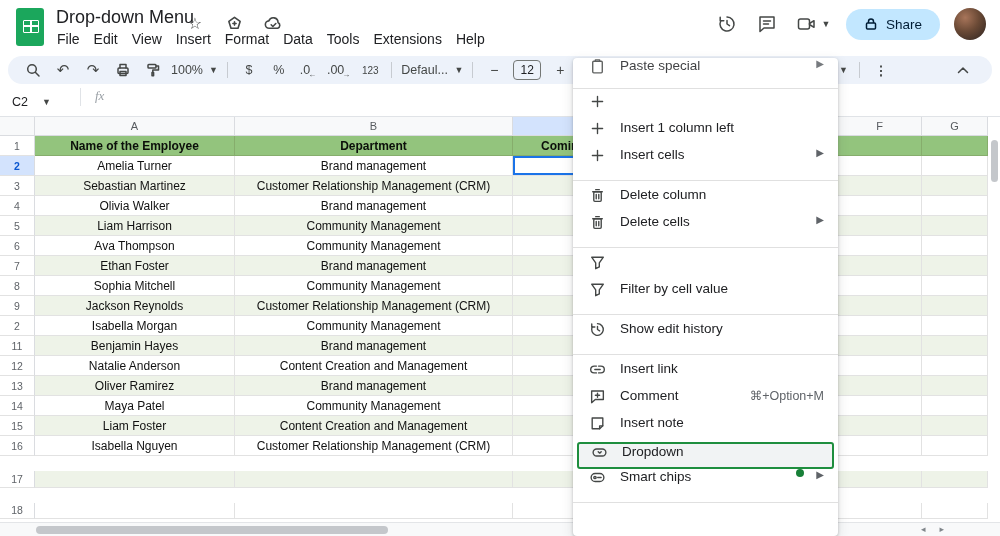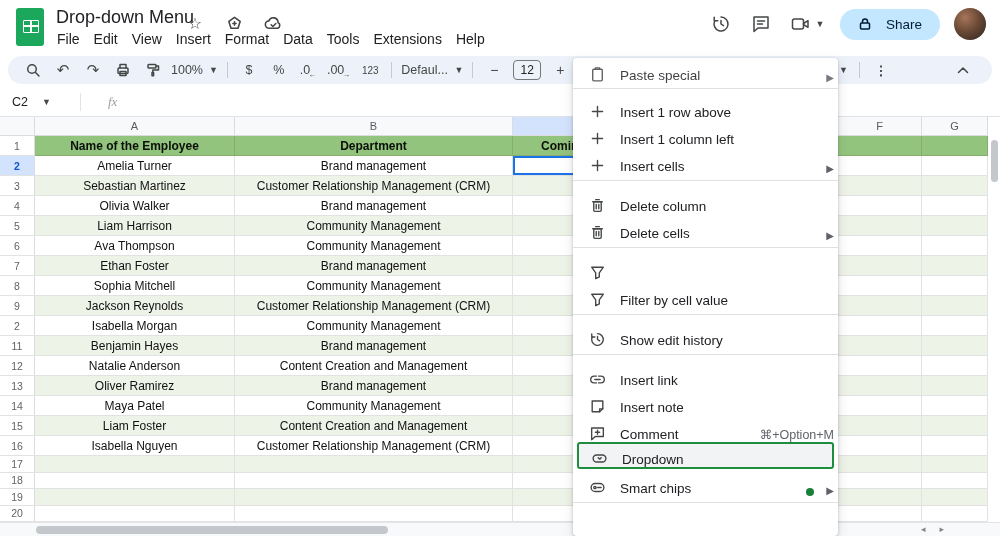--- a/index.html
+++ b/index.html
@@ -16,21 +16,21 @@
   .logo{position:absolute;left:16px;top:8px;width:28px;height:38px;background:#1ba75c;border-radius:3px;}
   .logo .grid{position:absolute;left:7px;top:12px;width:14px;height:11px;border:1.6px solid #fff;border-radius:1px;}
   .logo .grid:before{content:"";position:absolute;left:0;top:4px;width:14px;height:1.6px;background:#fff;}
   .logo .grid:after{content:"";position:absolute;left:6px;top:0;width:1.6px;height:11px;background:#fff;}
   .title{position:absolute;left:56px;top:7px;font-size:18px;font-weight:500;color:#202124;}
   .title-icons{position:absolute;left:182px;top:10px;display:flex;gap:13px;align-items:center;}
   .menubar{position:absolute;left:50px;top:29px;display:flex;font-size:14px;color:#202124;}
   .menubar span{padding:2px 7px;border-radius:4px;cursor:default;}
   .top-right{position:absolute;right:14px;top:8px;display:flex;align-items:center;gap:14px;}
   .iconbtn{width:26px;height:26px;display:flex;align-items:center;justify-content:center;}
-  .share{display:flex;align-items:center;gap:14px;background:#c2e7ff;color:#001d35;
+  .share{display:flex;align-items:center;gap:8px;background:#c2e7ff;color:#001d35;
     border-radius:18px;padding:8px 18px;font-size:13.5px;font-weight:500;}
   .avatar{width:32px;height:32px;border-radius:50%;
     background:radial-gradient(circle at 35% 30%,#a8755a 0%,#6b4a36 45%,#2c2320 100%);}
   .caret{font-size:9px;color:#444746;}
 
   
   .toolbar{position:absolute;left:8px;top:56px;width:984px;height:28px;background:#edf2fa;
     border-radius:14px;display:flex;align-items:center;font-size:12.5px;color:#444746;}
   .toolbar .tb{display:flex;align-items:center;justify-content:center;height:24px;min-width:24px;padding:0 3px;border-radius:4px;}
   .tb-sep{width:1px;height:16px;background:#c7cbd1;margin:0 6px;}
@@ -38,34 +38,34 @@
   .fs-box{border:1px solid #747775;border-radius:4px;width:26px;height:18px;display:flex;align-items:center;justify-content:center;font-size:12px;color:#202124;margin:0 4px;}
   .tb-bold{font-weight:700;font-size:13.5px;}
   .tb-italic{font-style:italic;font-family:"Liberation Serif",serif;font-size:14px;}
   .tb-A{font-size:13px;font-weight:500;border-bottom:3px solid #444746;line-height:13px;padding:0 1px;}
   .tb-dots{font-weight:700;letter-spacing:0;font-size:13px;}
   .tb-right{position:absolute;right:0;top:0;height:28px;display:flex;align-items:center;}
   .num-arrow{font-size:8px;position:relative;top:4px;left:-2px;}
 
   
   .fbar{position:absolute;left:0;top:88px;width:1000px;height:28px;background:#fff;
-    border-bottom:1px solid #e0e3e7;display:flex;align-items:center;}
+    border-bottom:1px solid #e0e3e7;display:flex;}
   .namebox{width:62px;padding-left:12px;font-size:12.5px;color:#202124;display:flex;align-items:center;gap:14px;}
-  .fx{font-family:"Liberation Serif",serif;font-style:italic;color:#9aa0a6;font-size:13px;margin-left:27px;}
+  .fx{font-family:"Liberation Serif",serif;font-style:italic;color:#9aa0a6;font-size:13px;margin-left:14px;}
   .fbar .sep{width:1px;height:18px;background:#e0e3e7;margin-left:6px;}
 
   
   .sheet{position:absolute;left:0;top:117px;width:1000px;}
   .colhdr{display:flex;height:19px;}
   .colhdr .corner{width:35px;background:#f8f9fa;border:1px solid #dadce0;border-left:none;border-top:none;box-sizing:border-box;}
   .colhdr .ch{box-sizing:border-box;background:#f8f9fa;border-right:1px solid #dadce0;border-bottom:1px solid #dadce0;
     font-size:11px;color:#575b5f;display:flex;align-items:center;justify-content:center;}
   .colhdr .ch.sel{background:#d3e3fd;}
   .row{display:flex;height:20px;}
-  .row.short{height:16.5px;}
+  .row.short{height:16.5px;margin-top:15px;}
   .rn{box-sizing:border-box;width:35px;background:#fff;border-right:1px solid #dadce0;border-bottom:1px solid #e2e2e2;
     font-size:10.5px;color:#5f6368;display:flex;align-items:center;justify-content:center;}
   .rn.sel{background:#d3e3fd;color:#0b57d0;font-weight:700;}
   .cell{box-sizing:border-box;border-right:1px solid #e2e2e2;border-bottom:1px solid #e2e2e2;
     font-size:12px;color:#111;display:flex;align-items:center;justify-content:center;overflow:hidden;white-space:nowrap;}
   .row.band .cell{background:#eef3e8;}
   .row.hdr .cell{background:#93c47d;font-weight:700;color:#0b0f0a;border-right:1px solid #86ad6c;border-bottom:1px solid #86ad6c;}
   .cell.cA{width:200px;} .cell.cB{width:278px;} .cell.cC{width:325px;} .cell.cF{width:84px;} .cell.cG{width:66px;}
   .cell.cleft{justify-content:flex-start;padding-left:28px;}
   .cell.selcell{box-shadow:inset 0 0 0 2px #1a73e8;}
@@ -74,21 +74,21 @@
   
   .vscroll-thumb{position:absolute;right:2px;top:140px;width:7px;height:42px;background:#c4c7cb;border-radius:4px;}
   .hscroll{position:absolute;left:0;top:522px;width:1000px;height:14px;background:#f8f9fa;border-top:1px solid #e3e5e8;}
   .hscroll-thumb{position:absolute;left:36px;top:3px;width:352px;height:8px;background:#c4c7cb;border-radius:4px;}
   .hscroll-arrows{position:absolute;right:42px;top:1px;font-size:9px;color:#80868b;letter-spacing:14px;}
 
   
   .cmenu{position:absolute;left:573px;top:58px;width:265px;height:478px;background:#fff;
     border-radius:4px;box-shadow:0 1px 3px rgba(60,64,67,.3),0 4px 12px rgba(60,64,67,.15);
     overflow:hidden;z-index:20;padding-top:0;}
-  .mitem{height:27px;display:flex;align-items:flex-end;padding:0 0 0 16px;font-size:13.5px;color:#202124;box-sizing:border-box;}
+  .mitem{height:27px;display:flex;align-items:flex-start;padding:0 10px 0 16px;font-size:13.5px;color:#202124;box-sizing:border-box;}
   .mitem.first{height:25px;opacity:.85;}
   .mitem .micon{width:17px;height:17px;margin-right:14px;flex:none;}
   .mitem .mlabel{flex:1;}
   .mitem .mshort{font-size:12.5px;color:#5f6368;margin-right:4px;}
   .mitem .marrow{font-size:10px;color:#5f6368;margin:0 4px;}
   .mitem .mdot{width:8px;height:8px;border-radius:50%;background:#188038;margin-right:8px;}
   .mitem.hl{border:2px solid #1e8e3e;background:#f1f3f4;border-radius:3px;margin:0 4px;padding-left:12px;}
   .mdiv{height:13px;display:flex;align-items:center;}
   .mdiv.first{height:10px;}
   .mdiv i{display:block;width:100%;height:1px;background:#e0e0e0;}
@@ -444,21 +444,20 @@
       <span class="mlabel">Paste special</span>
       <span class="marrow">▶</span>
     </div>
     <div class="mdiv first">
       <i></i>
     </div>
     <div class="mitem">
       <svg viewBox="0 0 16 16" class="ic micon" style="stroke-width: 1.3;">
         <path d="M8 3.2v9.6M3.2 8h9.6"></path>
       </svg>
-      <span class="mlabel">Insert 1 row above</span>
     </div>
     <div class="mitem">
       <svg viewBox="0 0 16 16" class="ic micon" style="stroke-width: 1.3;">
         <path d="M8 3.2v9.6M3.2 8h9.6"></path>
       </svg>
       <span class="mlabel">Insert 1 column left</span>
     </div>
     <div class="mitem">
       <svg viewBox="0 0 16 16" class="ic micon" style="stroke-width: 1.3;">
         <path d="M8 3.2v9.6M3.2 8h9.6"></path>
@@ -519,32 +518,32 @@
     <div class="mitem">
       <svg viewBox="0 0 16 16" class="ic micon" style="stroke-width: 1.3;">
         <path d="M7 4.8H4.8a3.2 3.2 0 0 0 0 6.4H7"></path>
         <path d="M9 4.8h2.2a3.2 3.2 0 0 1 0 6.4H9"></path>
         <path d="M5.5 8h5"></path>
       </svg>
       <span class="mlabel">Insert link</span>
     </div>
     <div class="mitem">
       <svg viewBox="0 0 16 16" class="ic micon" style="stroke-width: 1.3;">
+        <path d="M2.5 2.8h11v8h-7.6l-3.4 3z"></path>
+        <path d="M8 4.8v4M6 6.8h4"></path>
+      </svg>
+      <span class="mlabel">Comment</span>
+      <span class="mshort">⌘+Option+M</span>
+    </div>
+    <div class="mitem">
+      <svg viewBox="0 0 16 16" class="ic micon" style="stroke-width: 1.3;">
         <path d="M3 2.8h10v7.4l-3 2.8H3z"></path>
         <path d="M10 13v-2.8h3"></path>
       </svg>
       <span class="mlabel">Insert note</span>
-    </div>
-    <div class="mitem">
-      <svg viewBox="0 0 16 16" class="ic micon" style="stroke-width: 1.3;">
-        <path d="M2.5 2.8h11v8h-7.6l-3.4 3z"></path>
-        <path d="M8 4.8v4M6 6.8h4"></path>
-      </svg>
-      <span class="mlabel">Comment</span>
-      <span class="mshort">⌘+Option+M</span>
     </div>
     <div class="mitem hl">
       <svg viewBox="0 0 16 16" class="ic micon" style="stroke-width: 1.3;">
         <rect x="2" y="4.7" width="12" height="6.6" rx="3.3"></rect>
         <path d="M6.8 7.2L8.2 8.6 9.6 7.2"></path>
       </svg>
       <span class="mlabel">Dropdown</span>
     </div>
     <div class="mitem">
       <svg viewBox="0 0 16 16" class="ic micon" style="stroke-width: 1.3;">

